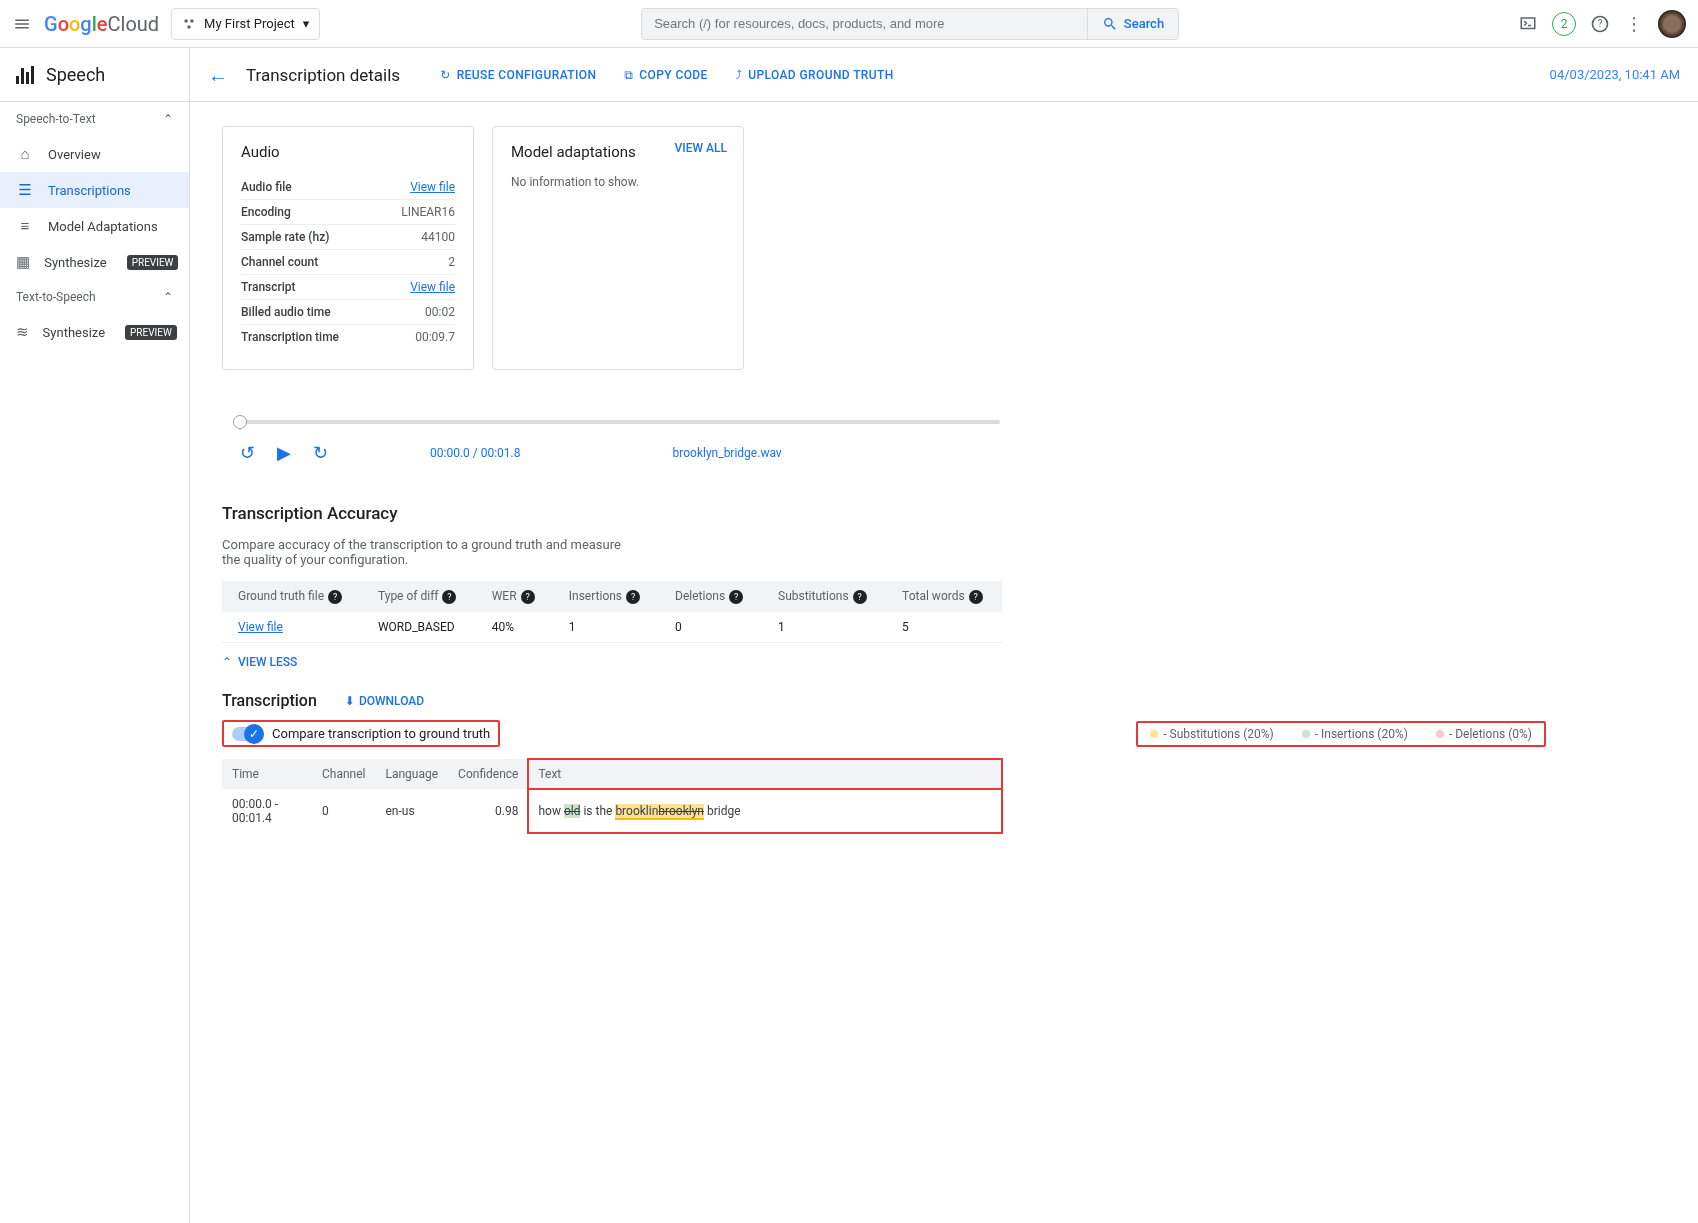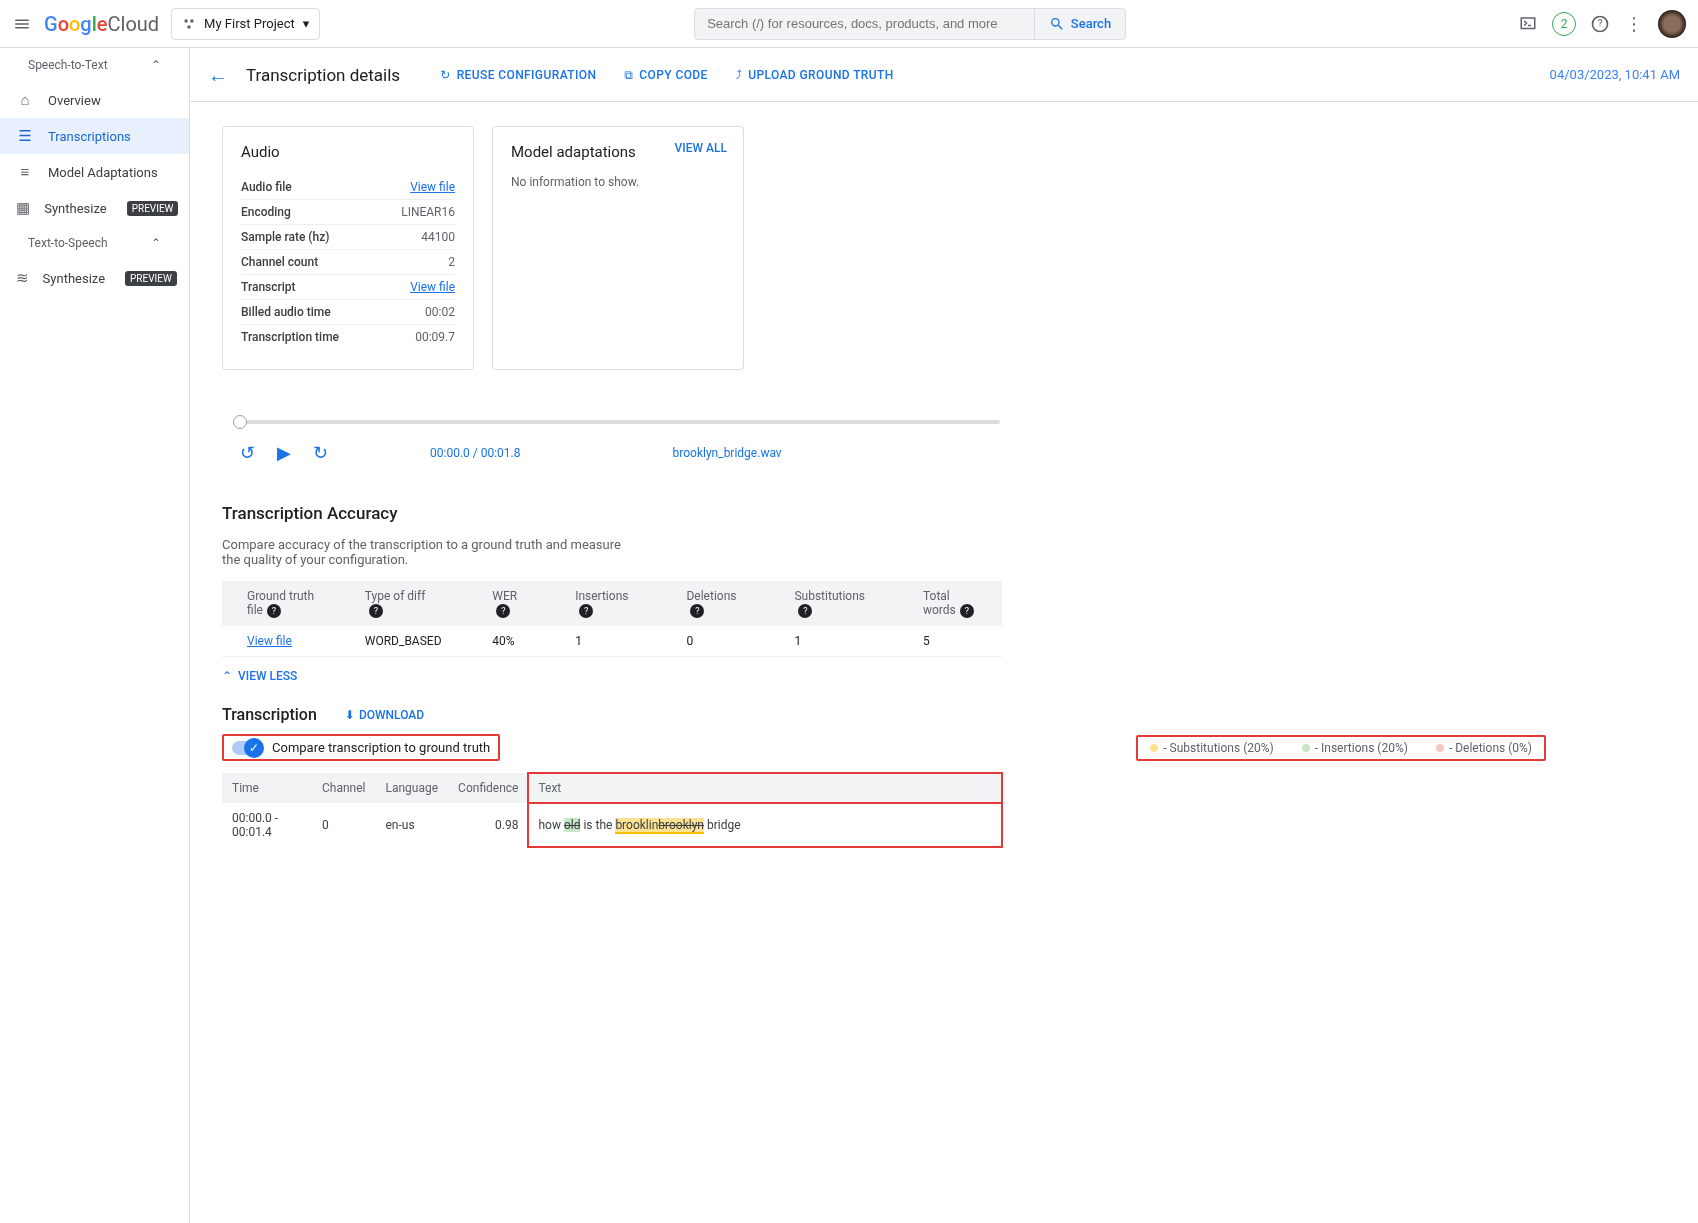--- a/index.html
+++ b/index.html
@@ -10,35 +10,35 @@
 .topbar{height:48px;border-bottom:1px solid #dadce0;display:flex;align-items:center;padding:0 12px;gap:12px;}
 .hamburger{width:24px;height:24px;display:flex;align-items:center;justify-content:center;cursor:pointer;}
 .logo{display:flex;align-items:center;font-size:20px;}
 .logo .g{color:#4285f4;font-weight:500;}
 .logo .r{color:#ea4335;font-weight:500;}
 .logo .y{color:#fbbc04;font-weight:500;}
 .logo .gr{color:#34a853;font-weight:500;}
 .logo .cloud{color:#5f6368;font-weight:400;}
 .project-picker{border:1px solid #dadce0;border-radius:4px;height:32px;padding:0 10px;display:flex;align-items:center;gap:8px;cursor:pointer;}
 .topbar-spacer{flex:1;display:flex;justify-content:center;}
-.searchbox{width:432px;height:32px;border:1px solid #dadce0;border-radius:4px;background:#f1f3f4;display:flex;align-items:center;}
+.searchbox{width:538px;height:32px;border:1px solid #dadce0;border-radius:4px;background:#f1f3f4;display:flex;align-items:center;}
 .searchbox input{flex:1;border:none;background:transparent;padding:0 12px;font-size:13px;outline:none;color:#5f6368;}
 .search-btn{border-left:1px solid #dadce0;height:100%;display:flex;align-items:center;gap:6px;padding:0 14px;color:#1a73e8;font-weight:500;cursor:pointer;}
 .topbar-right{display:flex;align-items:center;gap:14px;margin-left:18px;}
 .circ-badge{border:1px solid #34a853;color:#34a853;border-radius:50%;width:24px;height:24px;display:flex;align-items:center;justify-content:center;font-size:12px;}
 .avatar{width:28px;height:28px;border-radius:50%;background:radial-gradient(circle,#8a6d5c 40%,#2b2018 70%);}
 .ticon{width:20px;height:20px;display:flex;align-items:center;justify-content:center;color:#5f6368;cursor:pointer;font-size:18px;}
 
 
 .body-split{display:flex;height:calc(100vh - 48px);}
 .sidebar{width:190px;border-right:1px solid #dadce0;display:flex;flex-direction:column;}
 .sidebar-head{height:54px;display:flex;align-items:center;padding:0 16px;gap:12px;border-bottom:1px solid #dadce0;font-size:18px;}
 .bars-ico{display:flex;gap:2px;align-items:flex-end;height:18px;}
 .bars-ico span{width:3px;background:#202124;}
-.sb-section{padding:10px 28px;display:flex;justify-content:space-between;align-items:center;color:#5f6368;font-size:12px;}
+.sb-section{padding:10px 16px;display:flex;justify-content:space-between;align-items:center;color:#5f6368;font-size:12px;}
 .sb-item{padding:0 16px;height:36px;display:flex;align-items:center;gap:14px;cursor:pointer;font-size:13px;color:#3c4043;}
 .sb-item.active{background:#e8f0fe;color:#1967d2;}
 .sb-icon{width:18px;height:18px;display:flex;align-items:center;justify-content:center;color:#5f6368;font-size:15px;}
 .sb-item.active .sb-icon{color:#1967d2;}
 .preview-chip{background:#3c4043;color:#fff;border-radius:3px;font-size:10px;padding:2px 5px;margin-left:6px;}
 
 .main{flex:1;overflow:auto;}
 .pagebar{height:54px;border-bottom:1px solid #dadce0;display:flex;align-items:center;padding:0 18px;}
 .pagebar .back{color:#1a73e8;margin-right:18px;cursor:pointer;font-size:20px;}
 .pagebar h1{font-size:17px;font-weight:400;}
@@ -62,21 +62,21 @@
 .track{position:relative;height:4px;background:#dadce0;border-radius:2px;margin-bottom:18px;}
 .track .knob{position:absolute;left:0;top:50%;transform:translate(-50%,-50%);width:14px;height:14px;border-radius:50%;background:#fff;border:1px solid #9aa0a6;}
 .player-row{display:flex;align-items:center;gap:22px;color:#1a73e8;font-size:12px;}
 .player-row .ptime{margin-left:80px;}
 .player-row .pfile{margin-left:130px;}
 .picon{cursor:pointer;font-size:18px;}
 
 .accuracy p{color:#5f6368;font-size:13px;max-width:420px;margin-bottom:14px;}
 .tbl{width:780px;border-collapse:collapse;font-size:12px;}
 .tbl thead{background:#f1f3f4;}
-.tbl th,.tbl td{text-align:left;padding:8px 25px;}
+.tbl th,.tbl td{text-align:left;padding:8px 16px;}
 .tbl th{color:#5f6368;font-weight:400;}
 .tbl tbody tr{border-bottom:1px solid #eceff1;}
 .help{display:inline-flex;align-items:center;justify-content:center;width:14px;height:14px;border-radius:50%;background:#202124;color:#fff;font-size:9px;margin-left:4px;}
 .viewless{display:flex;align-items:center;gap:6px;color:#1a73e8;font-size:12px;font-weight:500;margin:12px 0 22px;cursor:pointer;}
 
 .trans-head{display:flex;align-items:center;gap:28px;}
 .trans-head h2{font-size:16px;font-weight:500;}
 .download{display:flex;align-items:center;gap:4px;color:#1a73e8;font-size:12px;font-weight:500;cursor:pointer;}
 
 .comp-row{display:flex;align-items:center;margin-top:10px;gap:32px;}
@@ -153,20 +153,29 @@
         </svg>
     </div>
     <div class="ticon">⋮</div>
     <div class="avatar"></div>
   </div>
 </div>
 
 <div class="body-split">
 
   <div class="sidebar">
+    <div class="sidebar-head">
+      <div class="bars-ico">
+          <span style="height:8px"></span>
+          <span style="height:16px"></span>
+          <span style="height:12px"></span>
+          <span style="height:18px"></span>
+        </div>
+      <span>Speech</span>
+    </div>
     <div class="sb-section">
         <span>Speech-to-Text</span>
         <span>⌃</span>
       </div>
     <div class="sb-item">
         <span class="sb-icon">⌂</span>
         <span>Overview</span>
       </div>
     <div class="sb-item active">
         <span class="sb-icon">☰</span>

